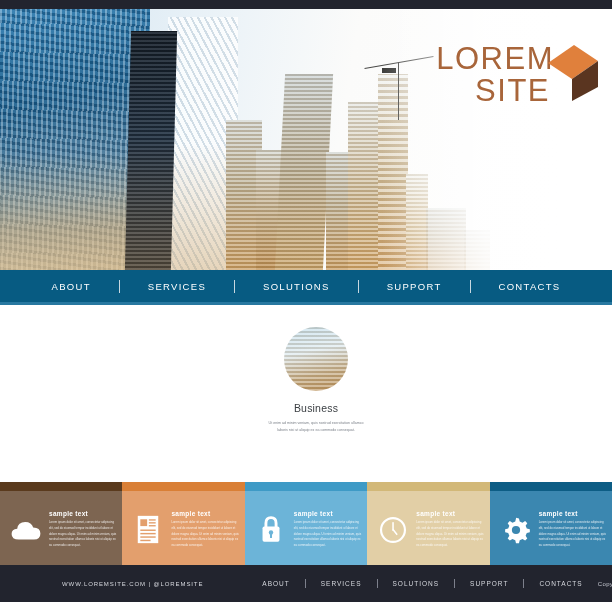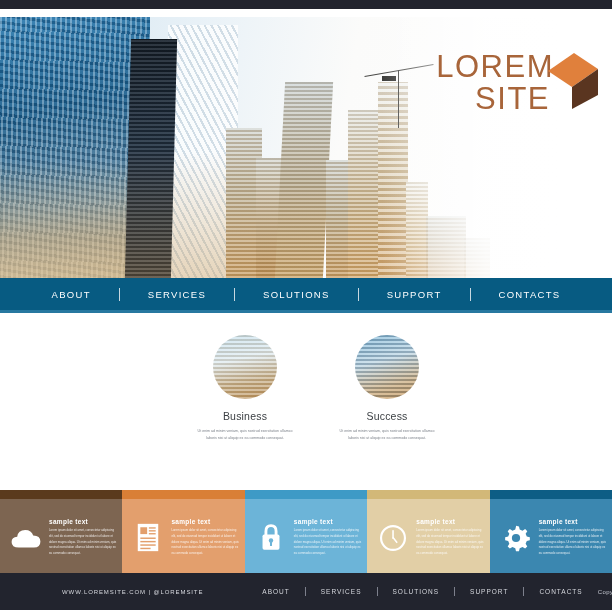--- a/index.html
+++ b/index.html
@@ -10,21 +10,21 @@
     overflow:hidden;
     position:relative;
   }
 
   
   .topbar { height:9px; background:#22242e; width:100%; }
 
   
   .hero {
     position:relative; width:100%; height:261px;
-    background:#ffffff; overflow:hidden;margin-top:8px;
+    background:#ffffff; overflow:hidden;
   }
   .hero-sky {
     position:absolute; inset:0;
     background:linear-gradient(100deg,#cfe2ef 0%,#e8f1f7 30%,#fbfbfa 55%,#ffffff 100%);
   }
   
   .glass-left {
     position:absolute; left:0; top:0; width:150px; height:261px;
     background:
       repeating-linear-gradient(92deg, rgba(255,255,255,0.30) 0 2px, rgba(0,0,0,0.05) 2px 5px),
@@ -208,25 +208,20 @@
     <div class="nav-item">CONTACTS</div>
   </div>
 </div>
 
 <div class="features">
   <div class="feature">
     <div class="circle c-a"></div>
     <div class="f-title">Business</div>
     <div class="f-body">Ut enim ad minim veniam, quis nostrud exercitation ullamco laboris nisi ut aliquip ex ea commodo consequat.</div>
   </div>
-  <div class="feature">
-    <div class="circle c-c"></div>
-    <div class="f-title">Success</div>
-    <div class="f-body">Ut enim ad minim veniam, quis nostrud exercitation ullamco laboris nisi ut aliquip ex ea commodo consequat.</div>
-  </div>
 </div>
 
 <div class="panels">
 
   <div class="panel" style="background:#7d6551">
     <div class="panel-accent" style="background:#5a3a1d"></div>
     <div class="panel-inner">
       <div class="panel-icon">
         <svg viewBox="0 0 40 28" width="32" height="24">
           <path d="M11 26 Q2 26 2 19 Q2 13 9 12.5 Q10 4 19 4 Q27 4 29 11 Q38 11 38 18.5 Q38 26 30 26 Z" fill="#ffffff"></path>

